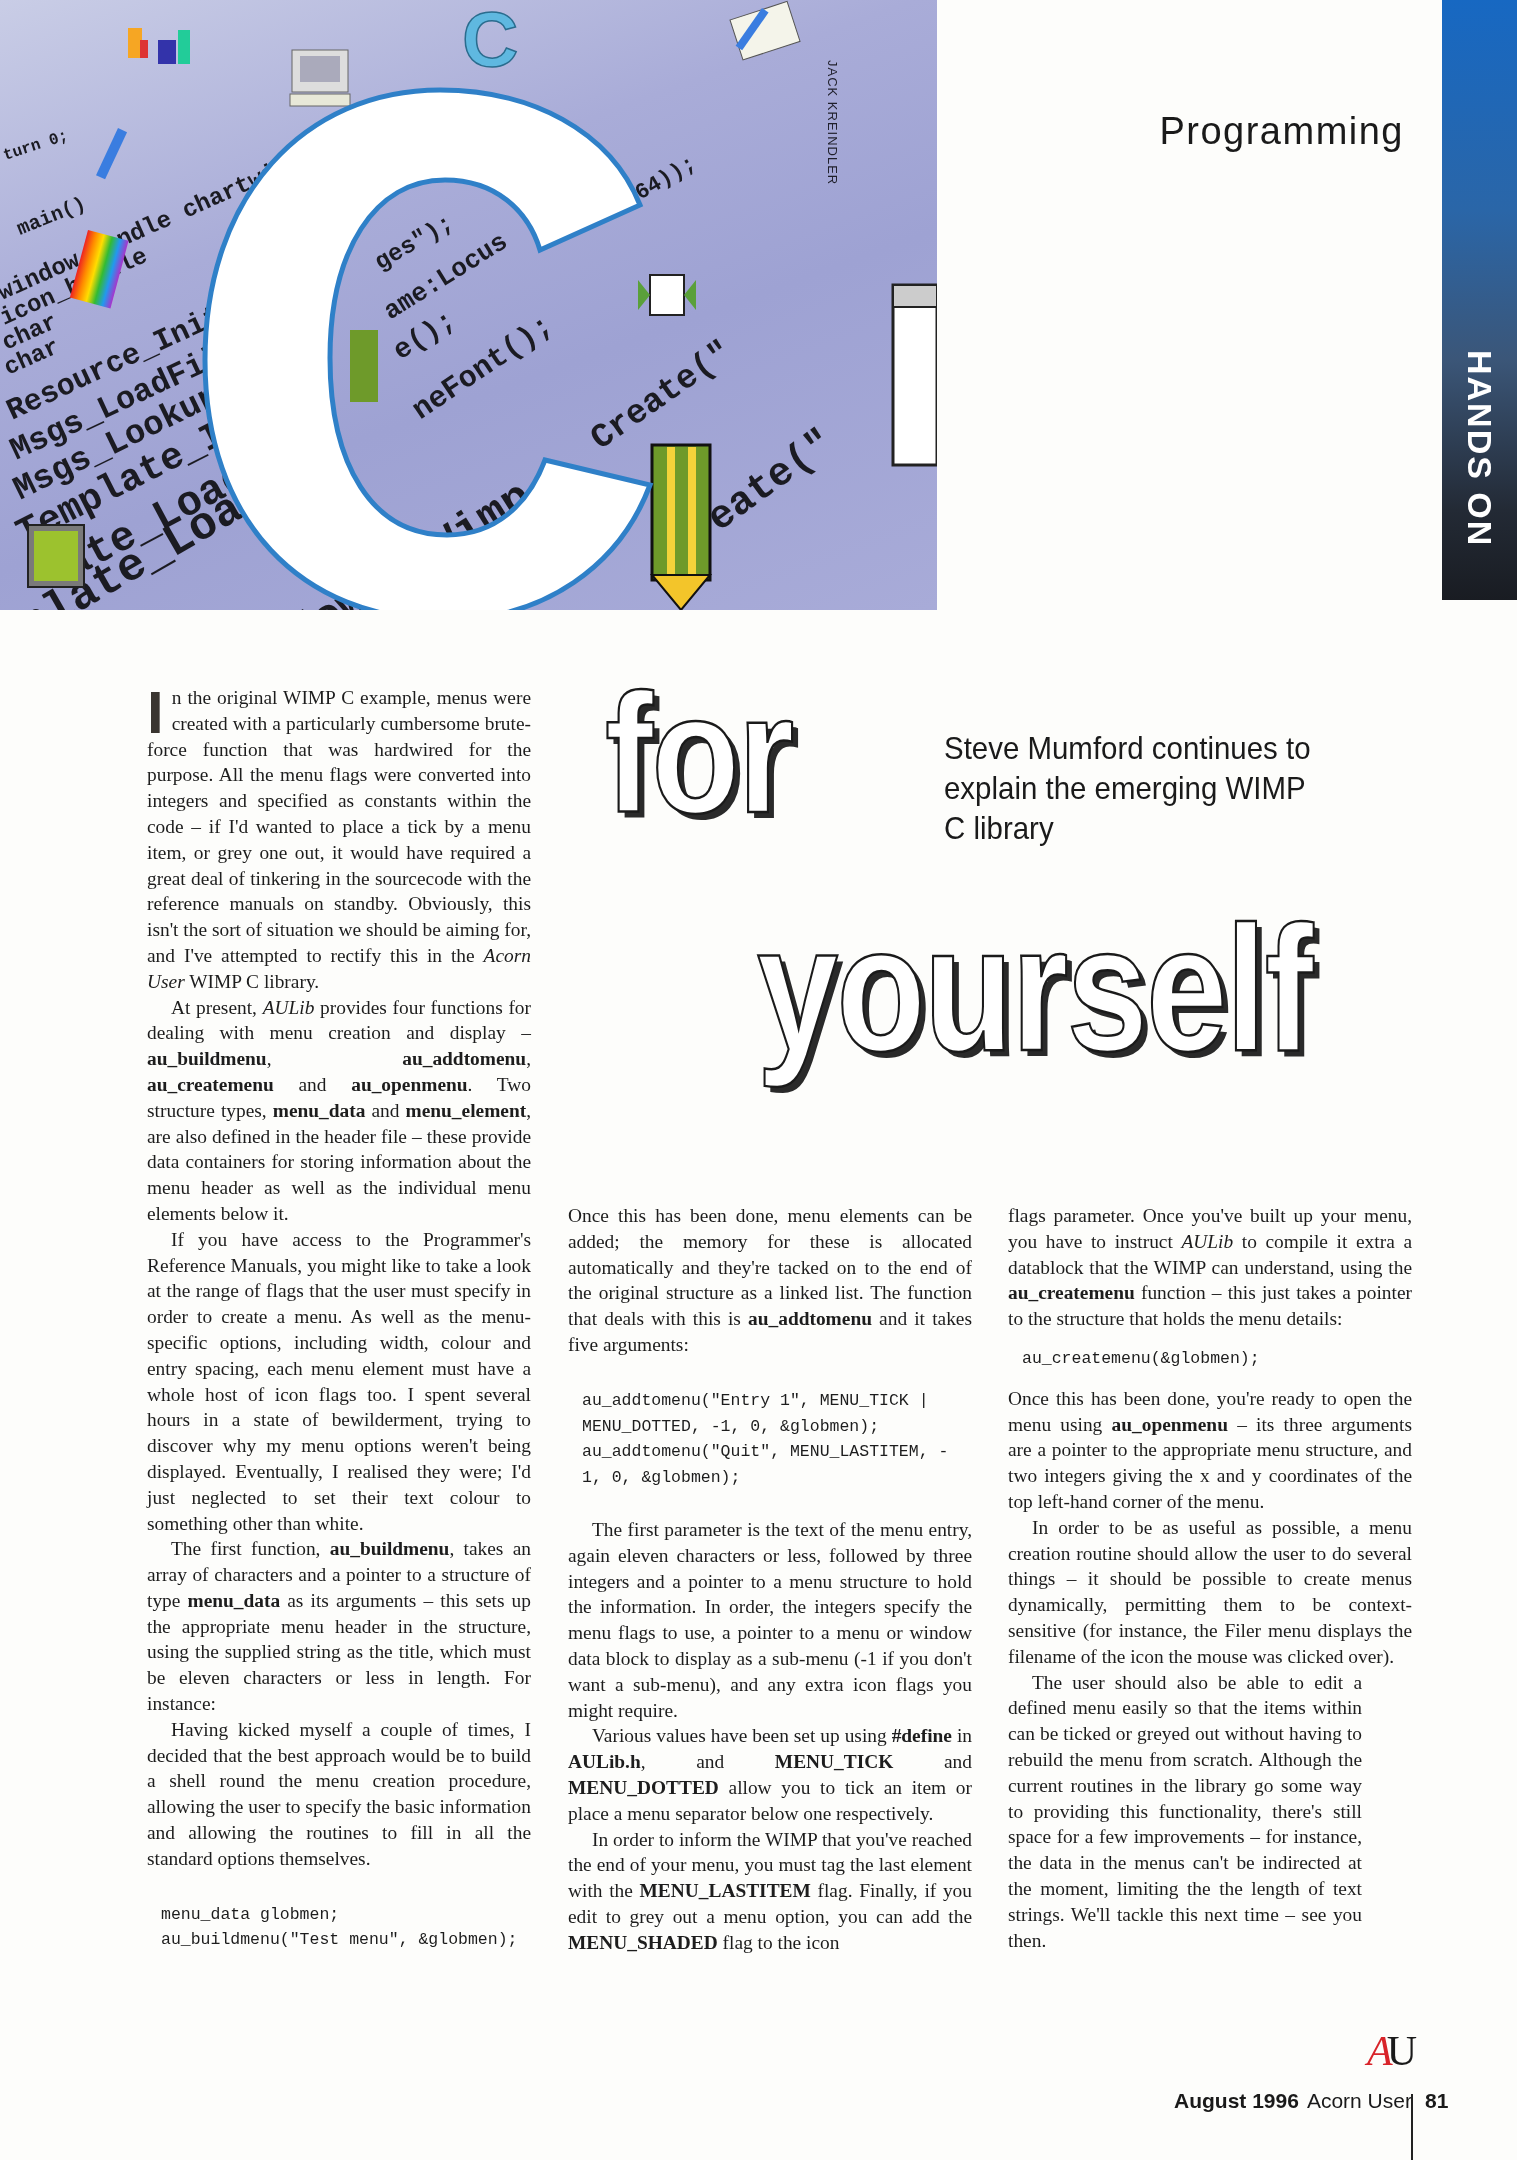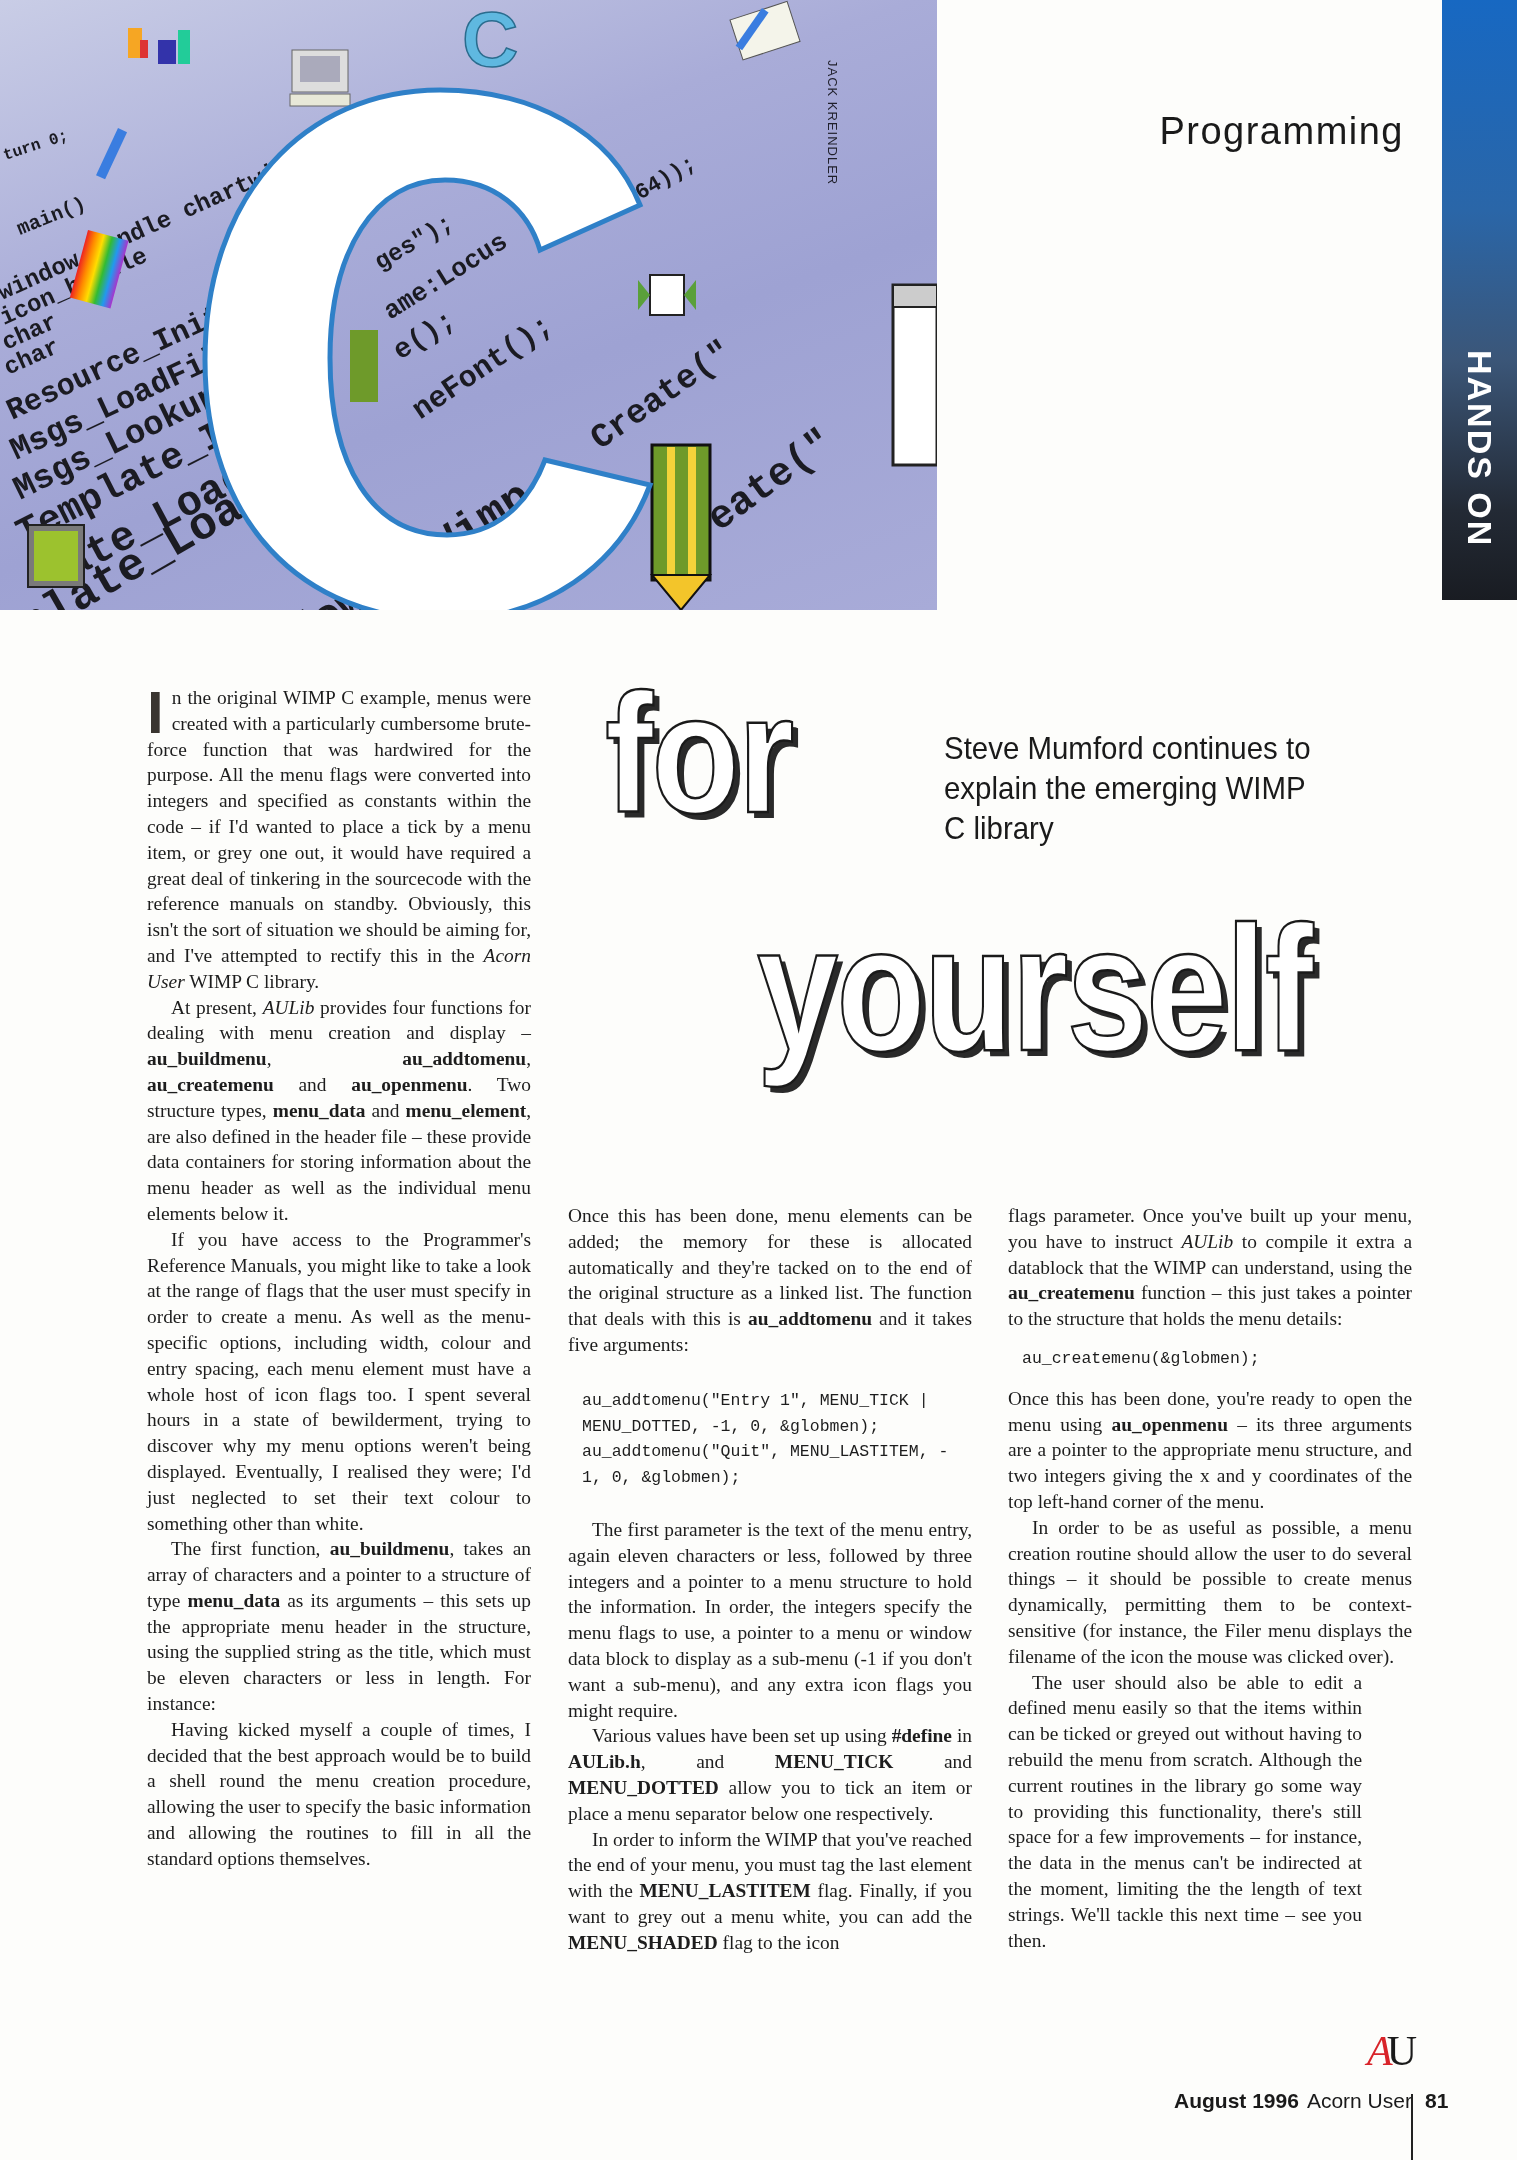--- a/index.html
+++ b/index.html
@@ -161,31 +161,33 @@
 <div class="hl hl-for">for</div>
 <div class="hl hl-yourself">yourself</div>
 <div class="standfirst">Steve Mumford continues to explain the emerging WIMP C library</div>
 
 <div class="col col-1">
   <p class="noindent"><span class="dropcap">I</span><span>n the original WIMP C example, menus were created with a particularly cumbersome brute-force function that was hardwired for the purpose. All the menu flags were converted into integers and specified as constants within the code – if I'd wanted to place a tick by a menu item, or grey one out, it would have required a great deal of tinkering in the sourcecode with the reference manuals on standby. Obviously, this isn't the sort of situation we should be aiming for, and I've attempted to rectify this in the </span><i>Acorn User</i><span> WIMP C library.</span></p>
   <p><span>At present, </span><i>AULib</i><span> provides four functions for dealing with menu creation and display – </span><b>au_buildmenu</b><span>, </span><b>au_addtomenu</b><span>, </span><b>au_createmenu</b><span> and </span><b>au_openmenu</b><span>. Two structure types, </span><b>menu_data</b><span> and </span><b>menu_element</b><span>, are also defined in the header file – these provide data containers for storing information about the menu header as well as the individual menu elements below it.</span></p>
   <p>If you have access to the Programmer's Reference Manuals, you might like to take a look at the range of flags that the user must specify in order to create a menu. As well as the menu-specific options, including width, colour and entry spacing, each menu element must have a whole host of icon flags too. I spent several hours in a state of bewilderment, trying to discover why my menu options weren't being displayed. Eventually, I realised they were; I'd just neglected to set their text colour to something other than white.</p>
   <p><span>The first function, </span><b>au_buildmenu</b><span>, takes an array of characters and a pointer to a structure of type </span><b>menu_data</b><span> as its arguments – this sets up the appropriate menu header in the structure, using the supplied string as the title, which must be eleven characters or less in length. For instance:</span></p>
   <p>Having kicked myself a couple of times, I decided that the best approach would be to build a shell round the menu creation procedure, allowing the user to specify the basic information and allowing the routines to fill in all the standard options themselves.</p>
+  <div class="code" style="margin-top:30px;">menu_data globmen;
+au_buildmenu("Test menu", &amp;globmen);</div>
 </div>
 
 <div class="col col-2">
   <p class="noindent"><span>Once this has been done, menu elements can be added; the memory for these is allocated automatically and they're tacked on to the end of the original structure as a linked list. The function that deals with this is </span><b>au_addtomenu</b><span> and it takes five arguments:</span></p>
   <div class="code" style="margin:30px 0 26px;">au_addtomenu("Entry 1", MENU_TICK |
 MENU_DOTTED, -1, 0, &amp;globmen);
 au_addtomenu("Quit", MENU_LASTITEM, -
 1, 0, &amp;globmen);</div>
   <p>The first parameter is the text of the menu entry, again eleven characters or less, followed by three integers and a pointer to a menu structure to hold the information. In order, the integers specify the menu flags to use, a pointer to a menu or window data block to display as a sub-menu (-1 if you don't want a sub-menu), and any extra icon flags you might require.</p>
   <p><span>Various values have been set up using </span><b>#define</b><span> in </span><b>AULib.h</b><span>, and </span><b>MENU_TICK</b><span> and </span><b>MENU_DOTTED</b><span> allow you to tick an item or place a menu separator below one respectively.</span></p>
-  <p><span>In order to inform the WIMP that you've reached the end of your menu, you must tag the last element with the </span><b>MENU_LASTITEM</b><span> flag. Finally, if you want to grey out a menu white, you can add the </span><b>MENU_SHADED</b><span> flag to the icon</span></p>
+  <p><span>In order to inform the WIMP that you've reached the end of your menu, you must tag the last element with the </span><b>MENU_LASTITEM</b><span> flag. Finally, if you edit to grey out a menu option, you can add the </span><b>MENU_SHADED</b><span> flag to the icon</span></p>
 </div>
 
 <div class="col col-3">
   <p class="noindent"><span>flags parameter. Once you've built up your menu, you have to instruct </span><i>AULib</i><span> to compile it extra a datablock that the WIMP can understand, using the </span><b>au_createmenu</b><span> function – this just takes a pointer to the structure that holds the menu details:</span></p>
   <div class="code" style="margin:14px 0 14px;">au_createmenu(&amp;globmen);</div>
   <p class="noindent"><span>Once this has been done, you're ready to open the menu using </span><b>au_openmenu</b><span> – its three arguments are a pointer to the appropriate menu structure, and two integers giving the x and y coordinates of the top left-hand corner of the menu.</span></p>
   <p>In order to be as useful as possible, a menu creation routine should allow the user to do several things – it should be possible to create menus dynamically, permitting them to be context-sensitive (for instance, the Filer menu displays the filename of the icon the mouse was clicked over).</p>
   <p style="padding-right:50px;text-align:justify;">The user should also be able to edit a defined menu easily so that the items within can be ticked or greyed out without having to rebuild the menu from scratch. Although the current routines in the library go some way to providing this functionality, there's still space for a few improvements – for instance, the data in the menus can't be indirected at the moment, limiting the the length of text strings. We'll tackle this next time – see you then.</p>
 </div>
 

